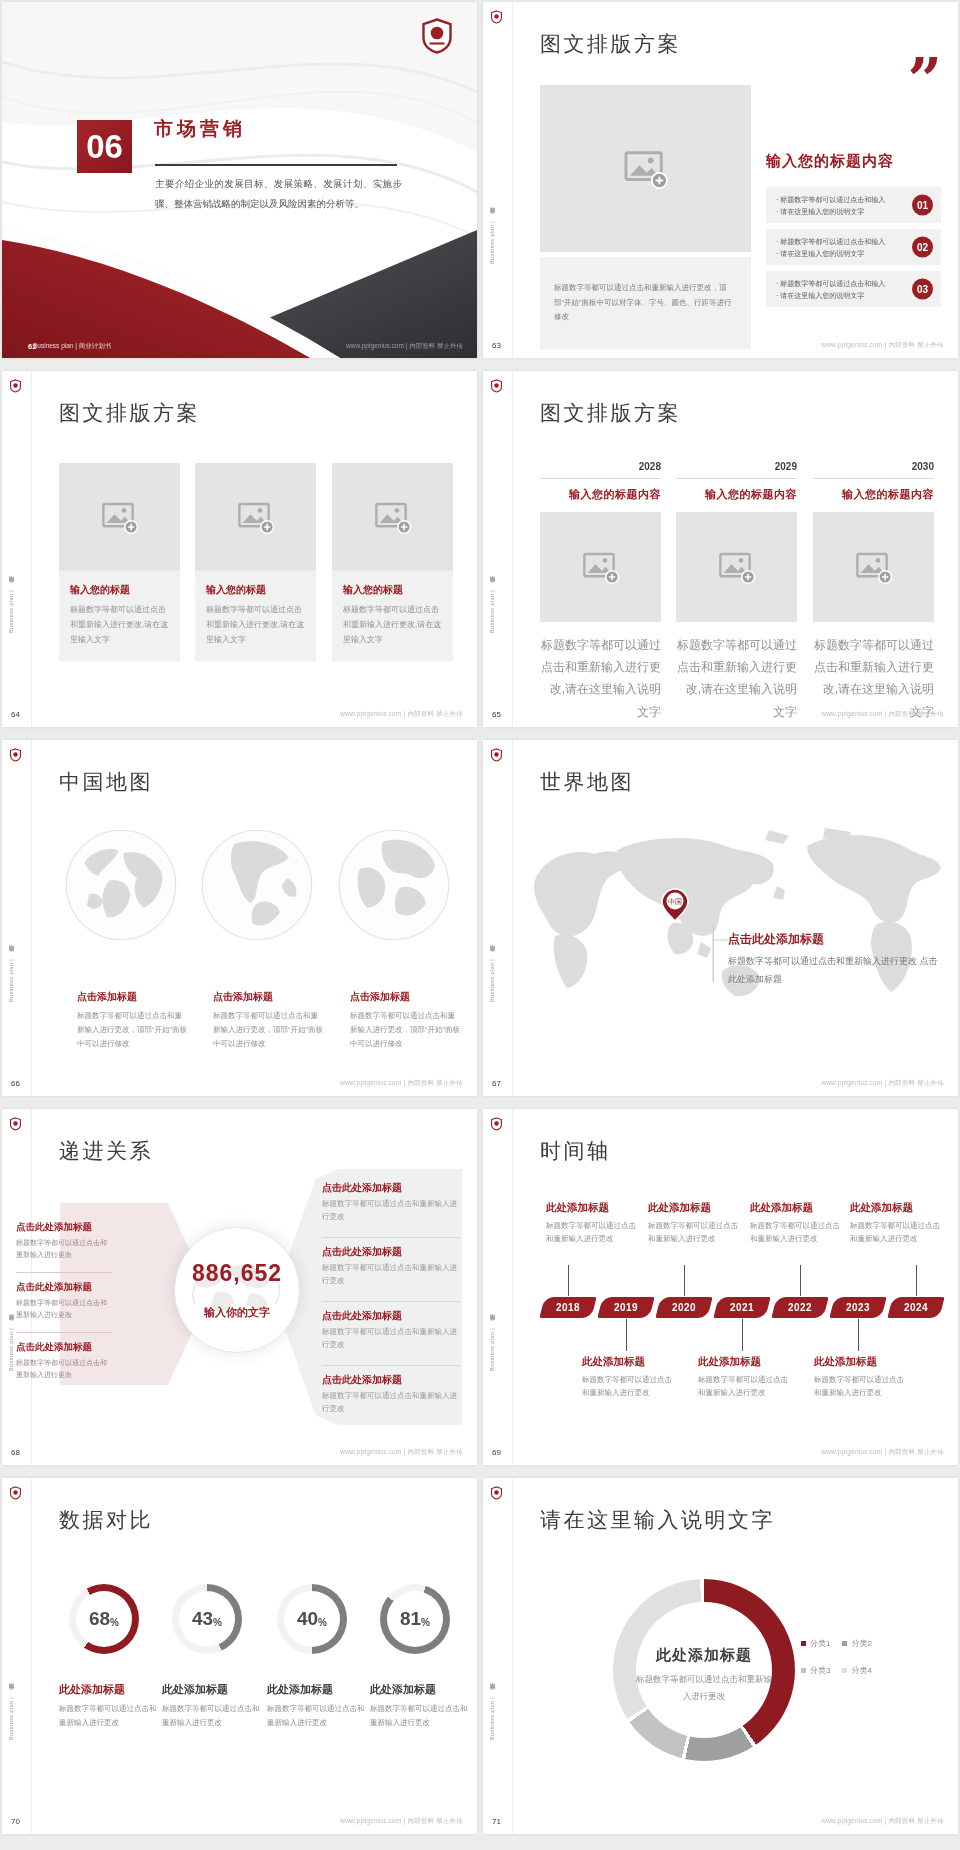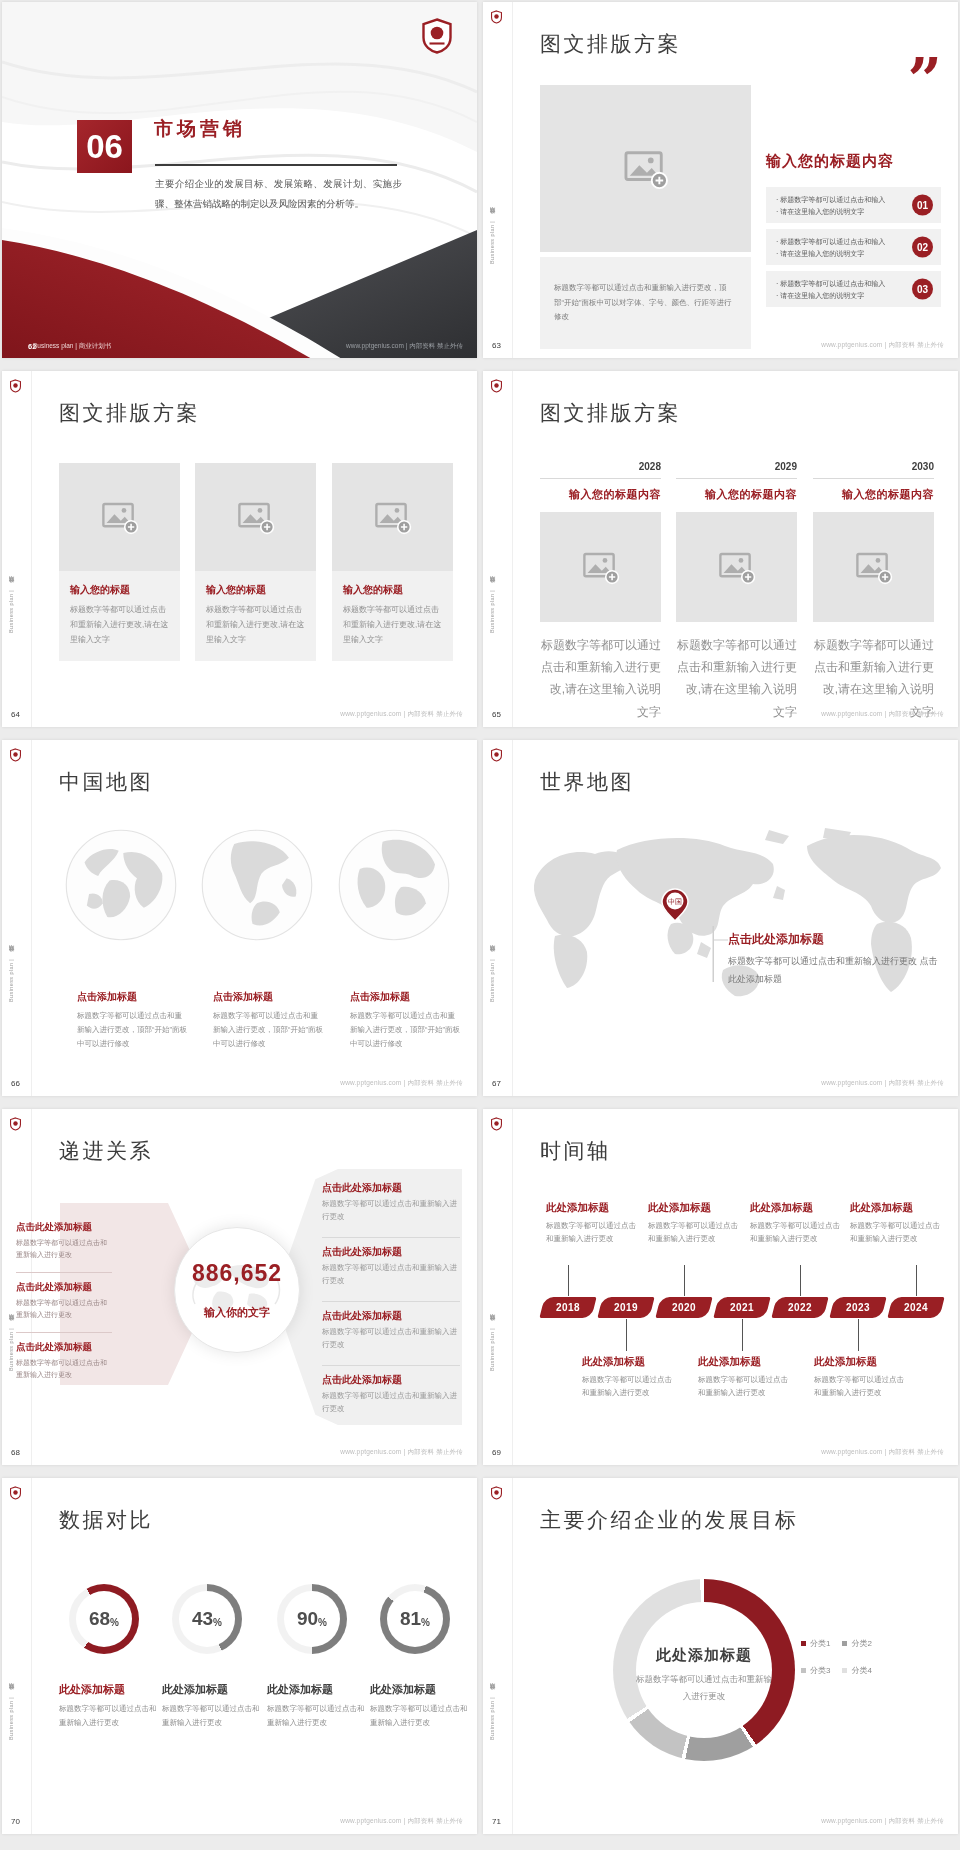--- a/index.html
+++ b/index.html
@@ -509,21 +509,21 @@
         </div>
       </div>
     <div class="ring" style="left: 170px; background: conic-gradient(rgb(126, 126, 126) 43%, rgb(242, 242, 242) 0deg);">
         <div class="pct">
           <span>43</span>
           <small>%</small>
         </div>
       </div>
     <div class="ring" style="left: 275px; background: conic-gradient(rgb(126, 126, 126) 50%, rgb(242, 242, 242) 0deg);">
         <div class="pct">
-          <span>90</span>
+          <span>40</span>
           <small>%</small>
         </div>
       </div>
     <div class="ring" style="left: 378px; background: conic-gradient(from 18deg, rgb(126, 126, 126) 81%, rgb(242, 242, 242) 0deg);">
         <div class="pct">
           <span>81</span>
           <small>%</small>
         </div>
       </div>
     <div class="s9-blk" style="left:57px;">
@@ -546,21 +546,21 @@
     <div class="footer-r">www.pptgenius.com | 内部资料 禁止外传</div>
   </div>
 
   <div class="slide">
     <div class="vline"></div>
     <span class="crest"><svg width="11" height="14" viewBox="0 0 20 24">
           <path d="M10 1 L19 4 V13 C19 19 14 22 10 23 C6 22 1 19 1 13 V4 Z" fill="#fff" stroke="#9a1f24" stroke-width="2"></path>
           <circle cx="10" cy="11" r="4" fill="#9a1f24"></circle>
         </svg></span>
     <div class="vtext">Business plan | 商业计划书</div>
-    <div class="s-title">主要介绍企业的发展目标</div>
+    <div class="s-title">请在这里输入说明文字</div>
     <div class="donut" style="background: conic-gradient(rgb(142, 27, 34) 0%, rgb(142, 27, 34) 40.3%, rgb(255, 255, 255) 40.3%, rgb(255, 255, 255) 41%, rgb(159, 159, 159) 41%, rgb(159, 159, 159) 53.3%, rgb(255, 255, 255) 53.3%, rgb(255, 255, 255) 54%, rgb(195, 195, 195) 54%, rgb(195, 195, 195) 65.3%, rgb(255, 255, 255) 65.3%, rgb(255, 255, 255) 66%, rgb(224, 224, 224) 66%, rgb(224, 224, 224) 99.3%, rgb(255, 255, 255) 99.3%, rgb(255, 255, 255) 100%);"></div>
     <div class="s10-center">
       <div class="s10-ch">此处添加标题</div>
       <div class="s10-cb">标题数字等都可以通过点击和重新输入进行更改</div>
     </div>
     <div class="legend">
       <div class="lg">
           <span class="lg-mark" style="background: rgb(142, 27, 34);"></span>
           <span>分类1</span>
         </div>

